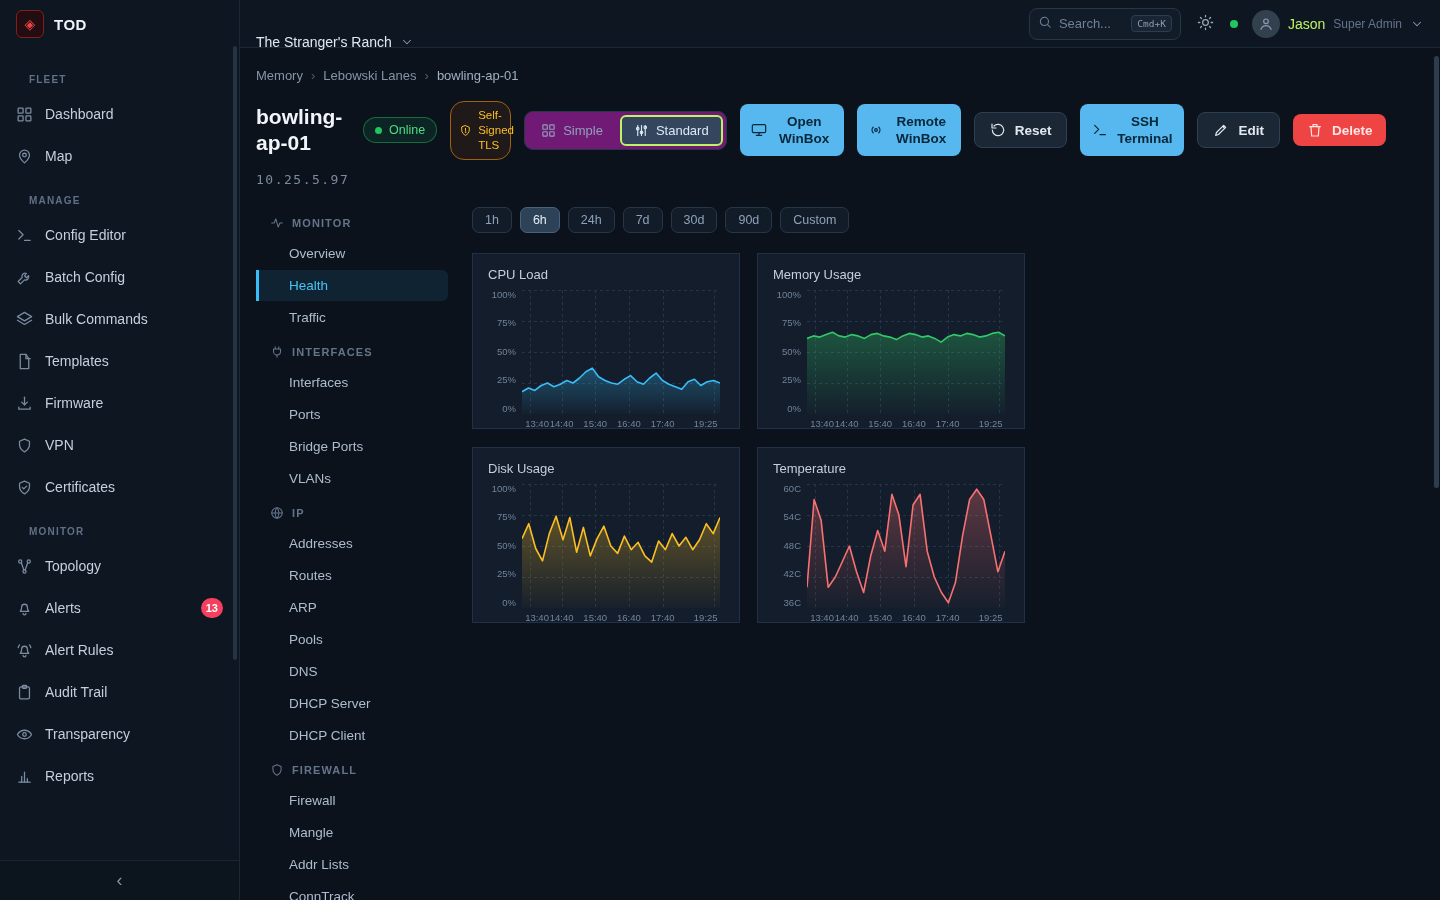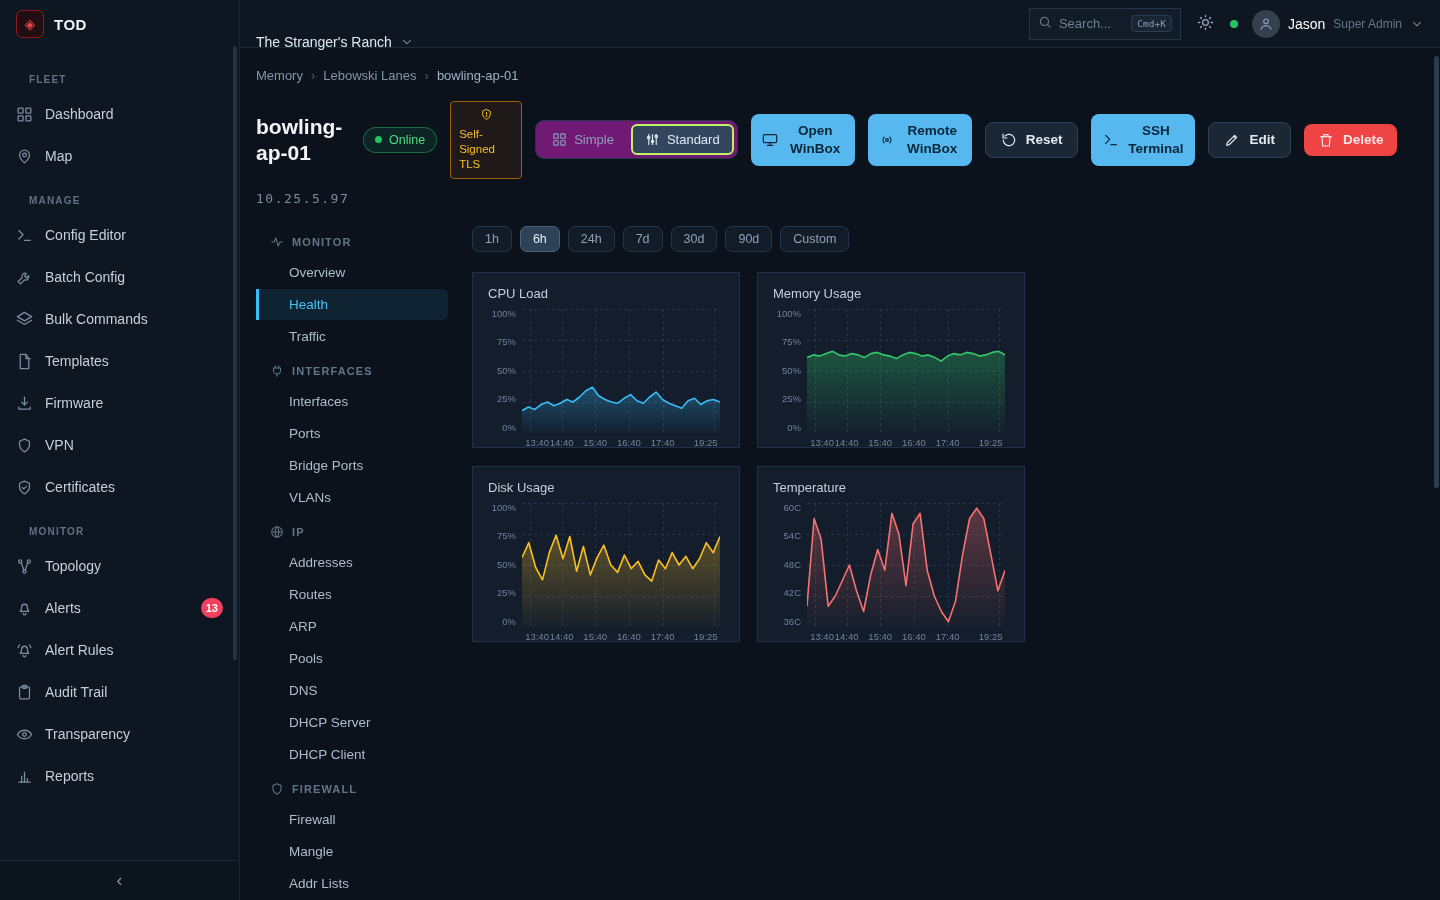--- a/index.html
+++ b/index.html
@@ -22,42 +22,42 @@
   .side-item .ic { color:#7b8ba0; display:flex; }
   .side-item .cnt-badge { margin-left:auto; background:#f43f5e; color:#fff; font-size:11px; font-weight:700; min-width:20px; height:20px; border-radius:10px; display:flex; align-items:center; justify-content:center; padding:0 5px; }
   .sidebar-footer { border-top:1px solid #1a2634; height:40px; display:flex; align-items:center; justify-content:center; color:#8494a7; font-size:18px; cursor:pointer; background:#0c141e; }
 
   
   .main { flex:1; display:flex; flex-direction:column; min-width:0; }
   .topbar { height:48px; background:#0d1621; border-bottom:1px solid #1b2836; display:flex; align-items:center; padding:0 16px; flex-shrink:0; }
   .tenant { display:flex; align-items:center; gap:8px; font-size:14px; color:#e2e8f0; cursor:pointer;margin-top:37px; }
   .tenant .ic, .user .ic { color:#8a9ab0; display:flex; }
   .topbar-right { margin-left:auto; display:flex; align-items:center; gap:14px; }
-  .search { width:152px; height:32px; background:#121c29; border:1px solid #263649; border-radius:0; display:flex; align-items:center; gap:7px; padding:0 8px; color:#6e8096; cursor:text; }
+  .search { width:152px; height:32px; background:#121c29; border:1px solid #263649; border-radius:8px; display:flex; align-items:center; gap:7px; padding:0 8px; color:#6e8096; cursor:text; }
   .search .ph { font-size:13px; flex:1; }
   .kbd { font-family:"DejaVu Sans Mono", monospace; font-size:9.5px; color:#8a9ab0; border:1px solid #2c3d52; background:#1a2533; border-radius:4px; padding:2px 5px; }
   .iconbtn { background:none; border:none; color:#98a8bc; display:flex; cursor:pointer; padding:2px; }
   .status-dot { width:8px; height:8px; border-radius:50%; background:#22c55e; }
   .user { display:flex; align-items:center; gap:8px; cursor:pointer; }
   .avatar { width:28px; height:28px; border-radius:50%; background:#33414f; display:flex; align-items:center; justify-content:center; color:#9fb0c3; }
-  .user-name { font-size:14px; color:#ffffff; }
+  .user-name { font-size:14px; color:#bef264; }
   .user-role { font-size:12px; color:#64748b; }
 
   
   .content { flex:1; padding:20px 16px 0; overflow:hidden; }
   .breadcrumb { display:flex; align-items:center; gap:8px; font-size:13px; color:#8294a8; }
   .breadcrumb .sep { color:#4c5c70; font-size:13px; }
   .breadcrumb .crumb { cursor:pointer; }
   .breadcrumb .crumb.current { color:#9fb0c3; cursor:default; }
 
   .device-header { display:flex; align-items:center; gap:13px; margin-top:18px; }
   .device-title { width:94px; font-size:21px; font-weight:700; line-height:1.25; color:#f1f5f9; word-break:break-word; }
   .badge-online { display:inline-flex; align-items:center; gap:7px; padding:5px 11px; border-radius:14px; background:rgba(34,197,94,.10); border:1px solid rgba(34,197,94,.45); color:#4ade80; font-size:12.5px; }
   .badge-online .dot { width:7px; height:7px; border-radius:50%; background:#22c55e; }
-  .badge-tls { display:flex; align-items:center; gap:6px; width:72px; padding:6px 8px; border-radius:4px; background:rgba(120,63,18,.18); border:1px solid #a16207; color:#fbbf24; font-size:11.5px; line-height:1.3;flex-direction:column; }
+  .badge-tls { display:flex; align-items:center; gap:6px; width:61px; padding:6px 8px; border-radius:14px; background:rgba(120,63,18,.18); border:1px solid #a16207; color:#fbbf24; font-size:11.5px; line-height:1.3; }
   .badge-tls .ic { flex-shrink:0; display:flex; }
 
   .seg-group { display:flex; align-items:center; gap:4px; background:#701a75; border:1px solid #273749; border-radius:9px; padding:3px; }
   .seg { display:flex; align-items:center; gap:7px; padding:7px 13px; font-size:13px; color:#8ea1b8; border-radius:6px; cursor:pointer; white-space:nowrap; }
   .seg.active { background:#33465e; color:#dbe9f7; border:2px solid #bef264; padding:6px 12px; }
 
   .actions { display:flex; align-items:center; gap:13px; }
   .btn { border:none; border-radius:8px; display:flex; align-items:center; gap:9px; cursor:pointer; font-family:inherit; font-weight:600; }
   .btn .lbl { font-size:13.5px; line-height:1.3; text-align:center; }
   .btn-primary { width:104px; height:52px; background:#57b8ef; color:#07273b; justify-content:center; padding:0 10px; }

